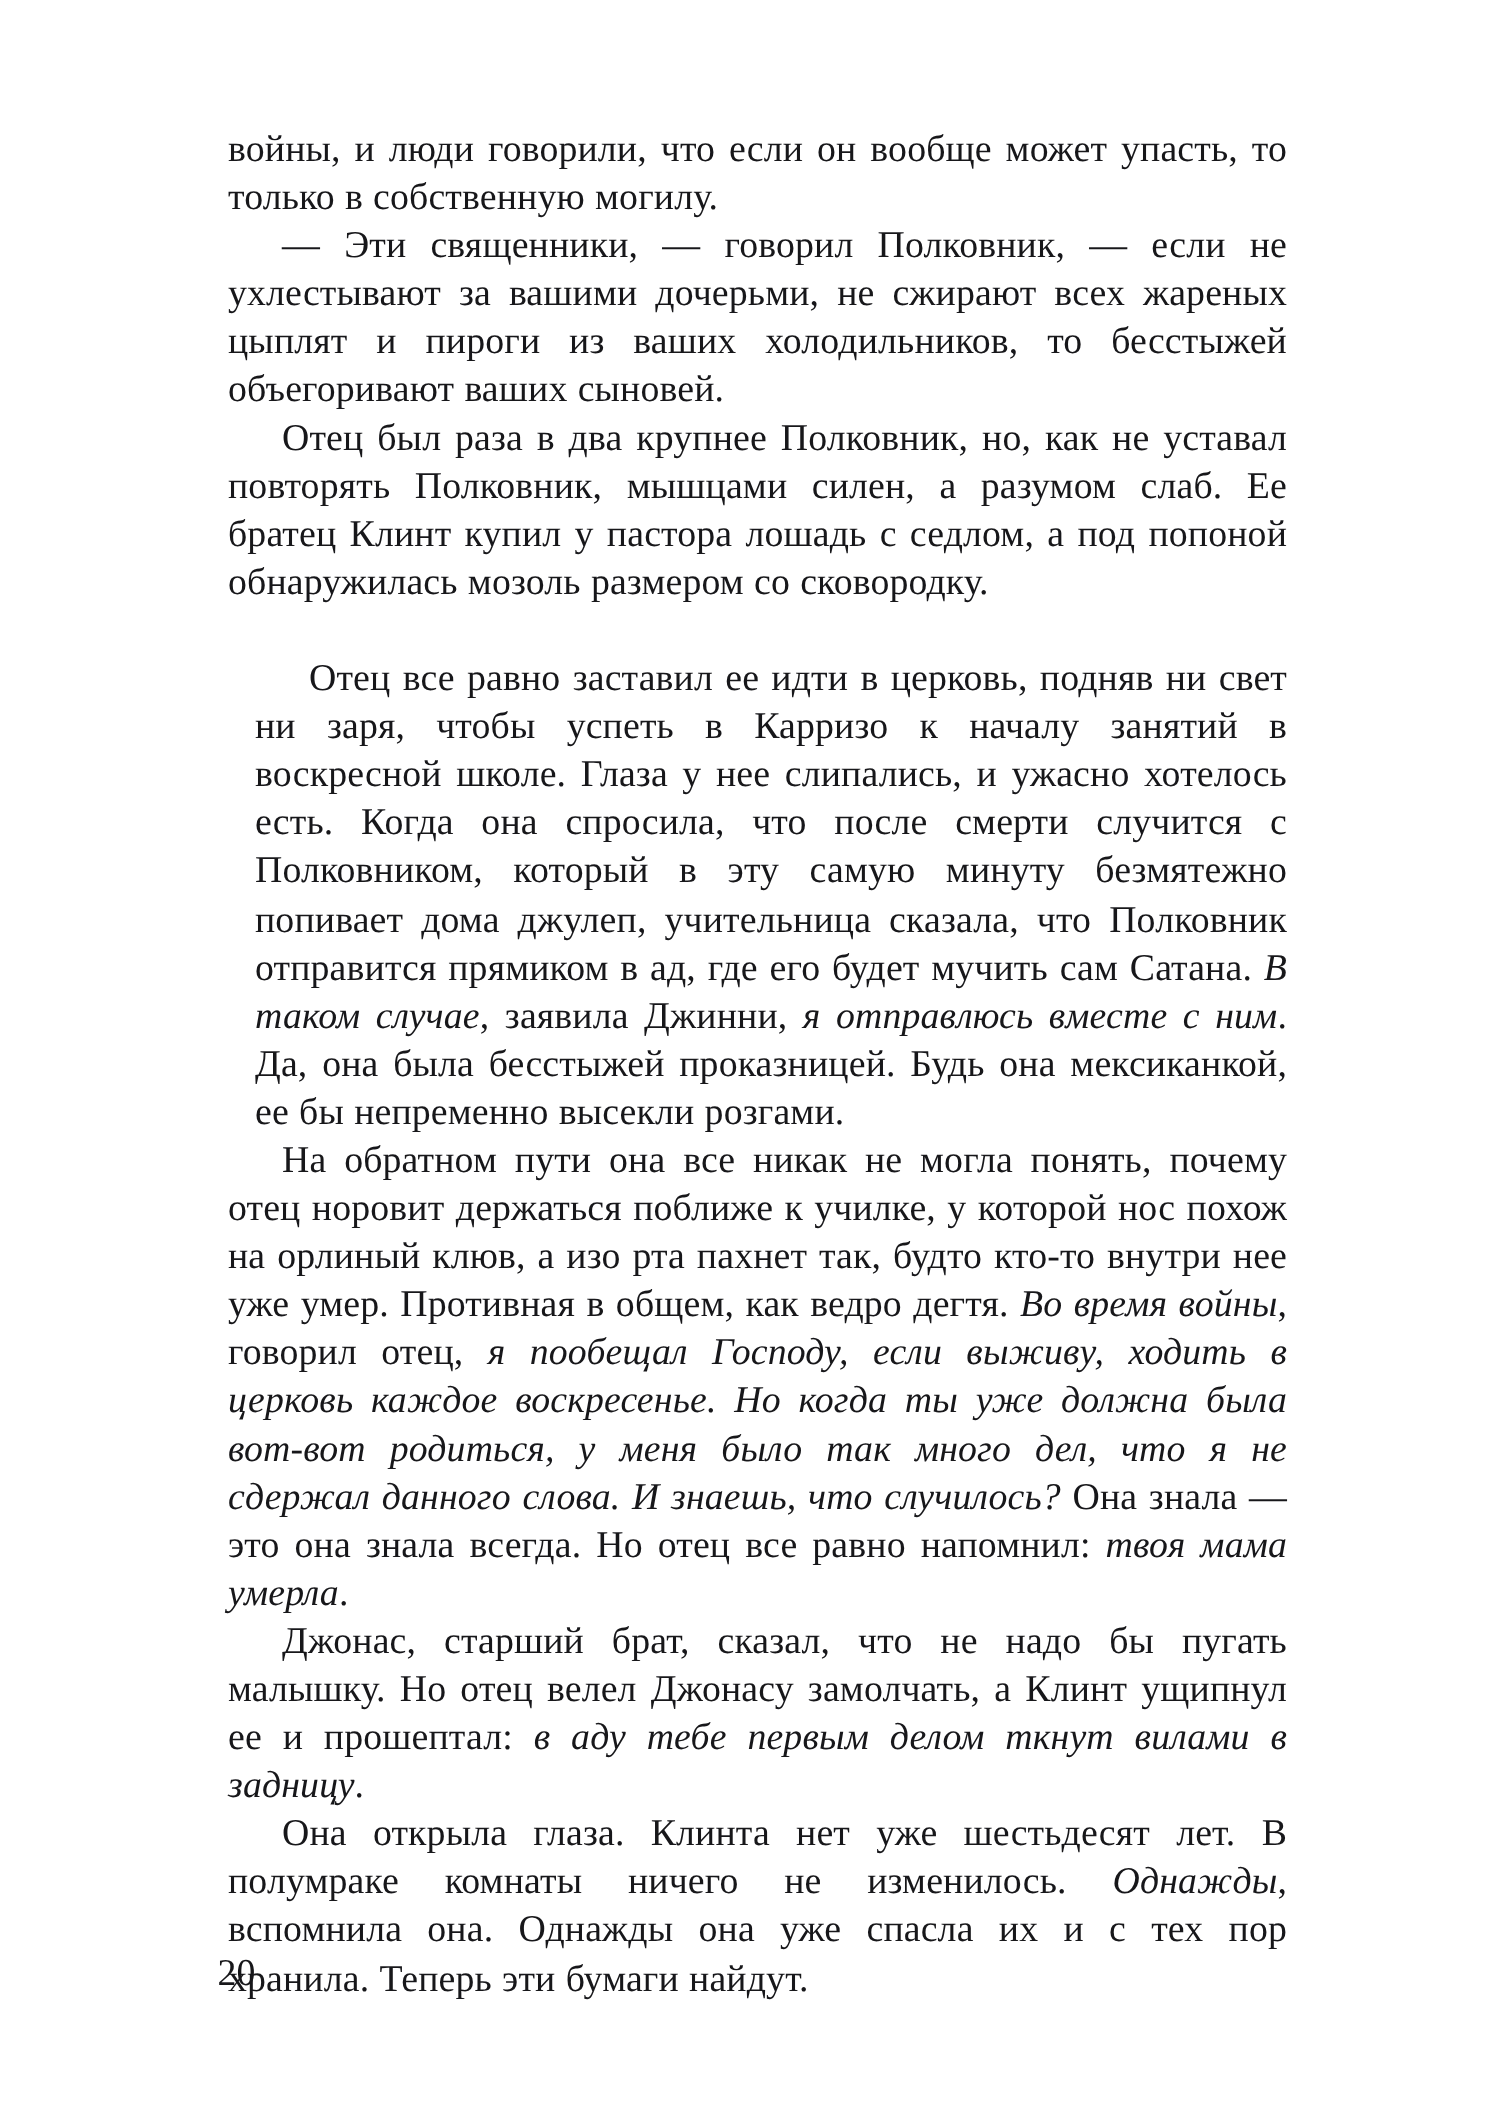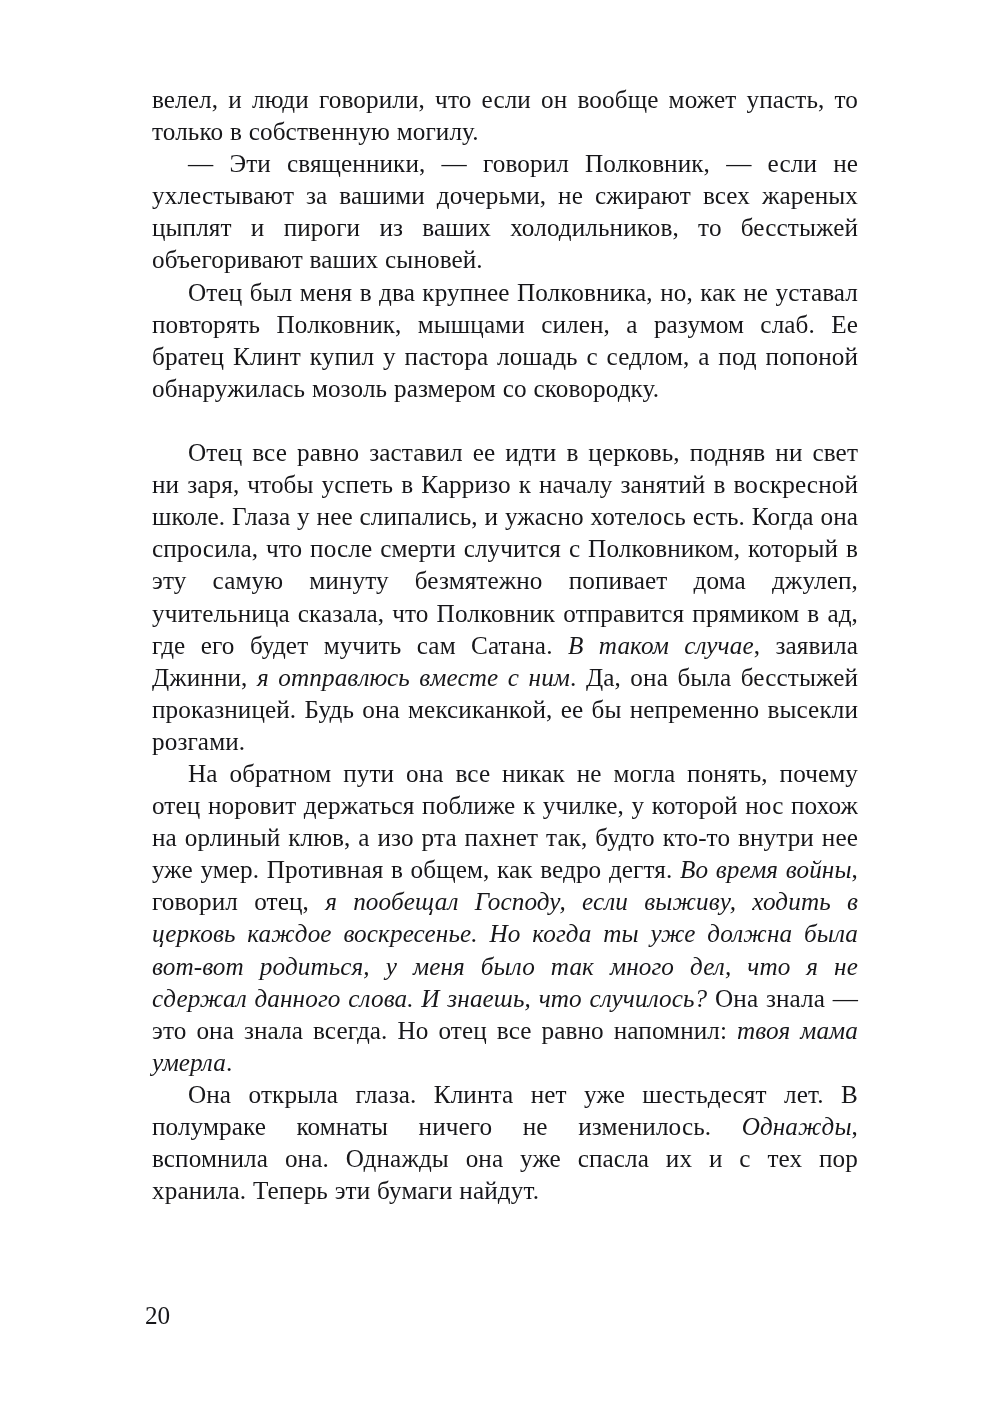--- a/index.html
+++ b/index.html
@@ -44,20 +44,21 @@
     -webkit-font-smoothing: antialiased;
   }
 
   p.para.no-indent {
     text-indent: 0;
   }
 
   
   p.para.scene-break {
     margin-top: 32.1px;
+    margin-left: 18px;
   }
 
   i, .it {
     font-style: italic;
   }
 
   .page-number {
     position: absolute;
     left: 145px;
     top: 1300px;
@@ -65,23 +66,24 @@
     line-height: 32px;
     color: #17171a;
   }
 </style>
 </head>
 <body>
 
 <div class="page">
 
   <div class="text-block" id="body-text-block">
-      <p class="para no-indent"><span>велел, и люди говорили, что если он вообще может упасть, то только в собственную могилу.</span></p>
+      <p class="para no-indent"><span>войны, и люди говорили, что если он вообще может упасть, то только в собственную могилу.</span></p>
       <p class="para"><span>— Эти священники, — говорил Полковник, — если не ухлестывают за вашими дочерьми, не сжирают всех жареных цыплят и пироги из ваших холодильников, то бесстыжей объегоривают ваших сыновей.</span></p>
-      <p class="para"><span>Отец был меня в два крупнее Полковника, но, как не уставал повторять Полковник, мышцами силен, а разумом слаб. Ее братец Клинт купил у пастора лошадь с седлом, а под попоной обнаружилась мозоль размером со сковородку.</span></p>
+      <p class="para"><span>Отец был раза в два крупнее Полковник, но, как не уставал повторять Полковник, мышцами силен, а разумом слаб. Ее братец Клинт купил у пастора лошадь с седлом, а под попоной обнаружилась мозоль размером со сковородку.</span></p>
       <p class="para scene-break"><span>Отец все равно заставил ее идти в церковь, подняв ни свет ни заря, чтобы успеть в Карризо к началу занятий в воскресной школе. Глаза у нее слипались, и ужасно хотелось есть. Когда она спросила, что после смерти случится с Полковником, который в эту самую минуту безмятежно попивает дома джулеп, учительница сказала, что Полковник отправится прямиком в ад, где его будет мучить сам Сатана. </span><i>В таком случае</i><span>, заявила Джинни, </span><i>я отправлюсь вместе с ним</i><span>. Да, она была бесстыжей проказницей. Будь она мексиканкой, ее бы непременно высекли розгами.</span></p>
       <p class="para"><span>На обратном пути она все никак не могла понять, почему отец норовит держаться поближе к училке, у которой нос похож на орлиный клюв, а изо рта пахнет так, будто кто-то внутри нее уже умер. Противная в общем, как ведро дегтя. </span><i>Во время войны</i><span>, говорил отец, </span><i>я пообещал Господу, если выживу, ходить в церковь каждое воскресенье. Но когда ты уже должна была вот-вот родиться, у меня было так много дел, что я не сдержал данного слова. И знаешь, что случилось?</i><span> Она знала — это она знала всегда. Но отец все равно напомнил: </span><i>твоя мама умерла</i><span>.</span></p>
+      <p class="para"><span>Джонас, старший брат, сказал, что не надо бы пугать малышку. Но отец велел Джонасу замолчать, а Клинт ущипнул ее и прошептал: </span><i>в аду тебе первым делом ткнут вилами в задницу</i><span>.</span></p>
       <p class="para"><span>Она открыла глаза. Клинта нет уже шестьдесят лет. В полумраке комнаты ничего не изменилось. </span><i>Однажды</i><span>, вспомнила она. Однажды она уже спасла их и с тех пор хранила. Теперь эти бумаги найдут.</span></p>
     </div>
 
   <div class="page-number">20</div>
 
 </div>
 
 </body></html>

